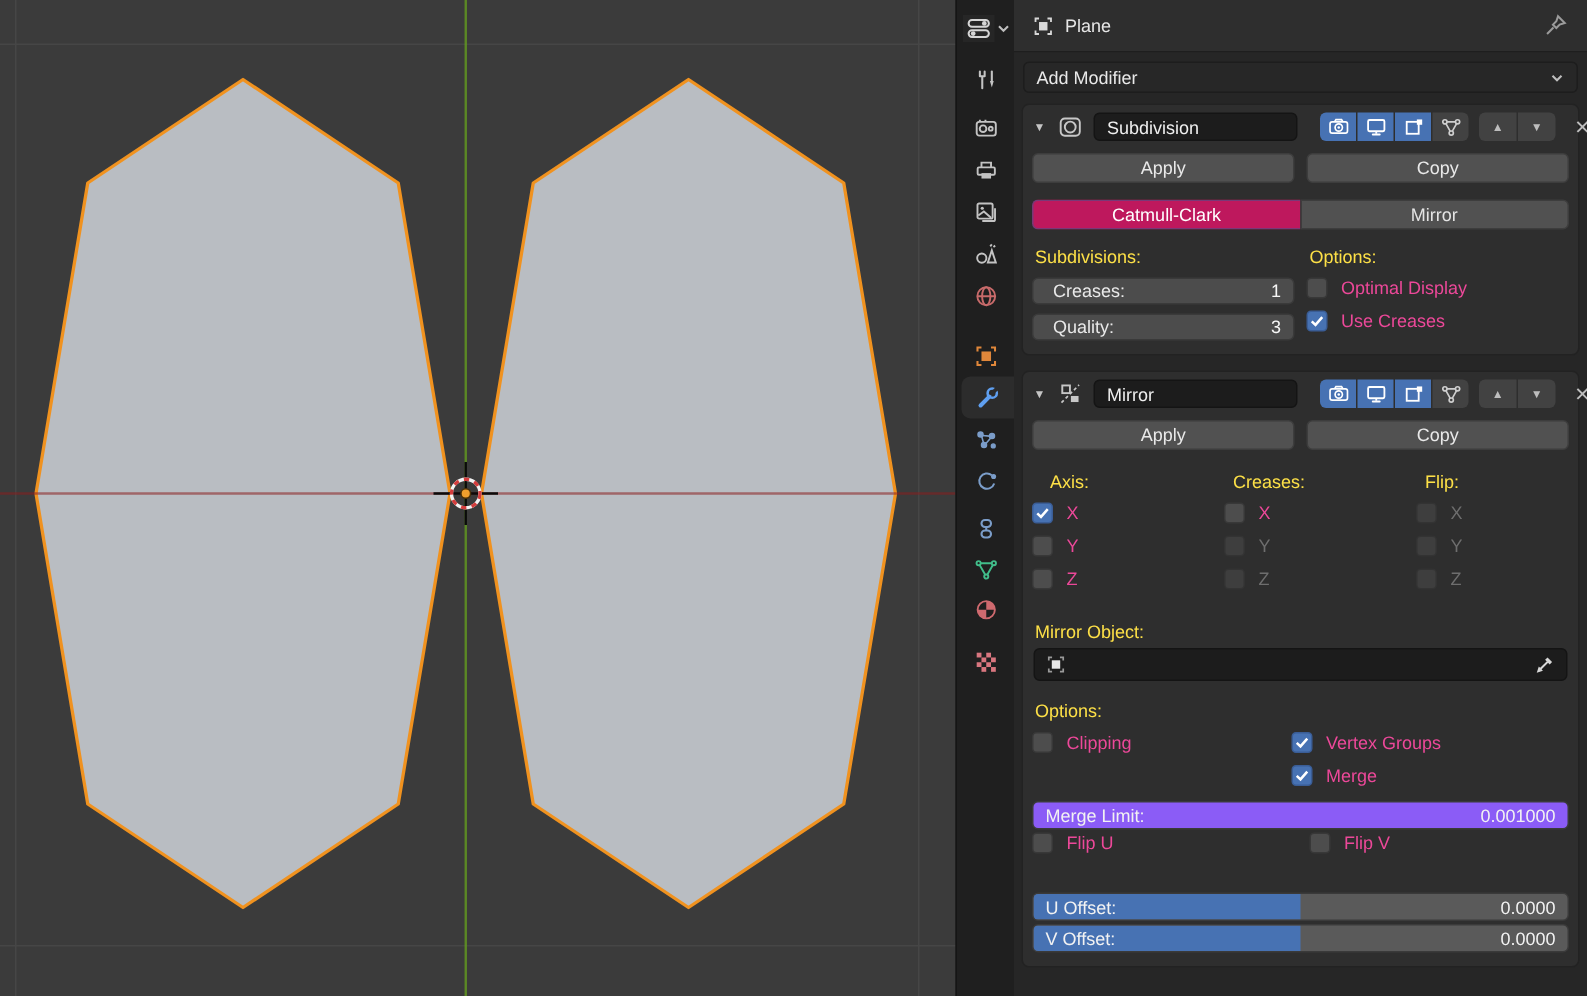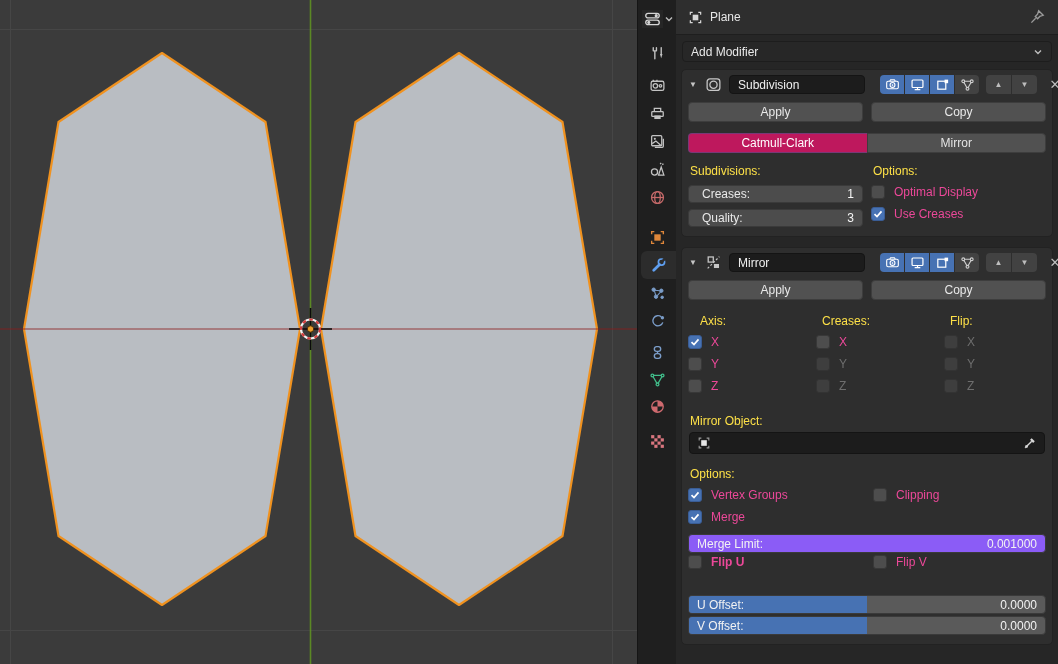--- a/index.html
+++ b/index.html
@@ -485,54 +485,54 @@
                 <g stroke="#d8d8d8" fill="#d8d8d8">
                     <path d="M2.5 13.5 L3.5 10.5 L5.5 12.5 Z"></path>
                     <path d="M4.5 11.5 L10 6" stroke-width="1.6" fill="none"></path>
                     <path d="M9 3.5 L12.5 7" stroke-width="2.6" fill="none"></path>
                   </g>
               </svg>
             </div>
 
             <div class="sublabel">Options:</div>
             <div style="display:flex;">
+              <div style="flex:1;">
+                <div class="cbrow">
+                  <span class="cb"></span>
+                  <span class="lbl">Clipping</span>
+                </div>
+              </div>
               <div style="width:185px;flex:none;">
                 <div class="cbrow">
                   <span class="cb checked">
                       <svg viewBox="0 0 10 8">
                         <polyline points="1.5,4.2 4,6.6 8.5,1.4" fill="none" stroke="#fff" stroke-width="1.7"></polyline>
                       </svg>
                     </span>
                   <span class="lbl">Vertex Groups</span>
                 </div>
                 <div class="cbrow">
                   <span class="cb checked">
                       <svg viewBox="0 0 10 8">
                         <polyline points="1.5,4.2 4,6.6 8.5,1.4" fill="none" stroke="#fff" stroke-width="1.7"></polyline>
                       </svg>
                     </span>
                   <span class="lbl">Merge</span>
                 </div>
               </div>
-              <div style="flex:1;">
-                <div class="cbrow">
-                  <span class="cb"></span>
-                  <span class="lbl">Clipping</span>
-                </div>
-              </div>
             </div>
 
             <div class="slider plain" style="margin-top:2px;">
               <span class="lbl">Merge Limit:</span>
               <span class="val">0.001000</span>
             </div>
 
             <div style="display:flex;margin-bottom:9px;">
               <div style="width:185px;flex:none;">
-                <div class="cbrow" style="margin-bottom:0;font-weight:bold;">
+                <div class="cbrow" style="margin-bottom:0;">
                   <span class="cb"></span>
                   <span class="lbl">Flip U</span>
                 </div>
               </div>
               <div style="flex:1;">
                 <div class="cbrow" style="margin-bottom:17px;">
                   <span class="cb"></span>
                   <span class="lbl">Flip V</span>
                 </div>
               </div>

